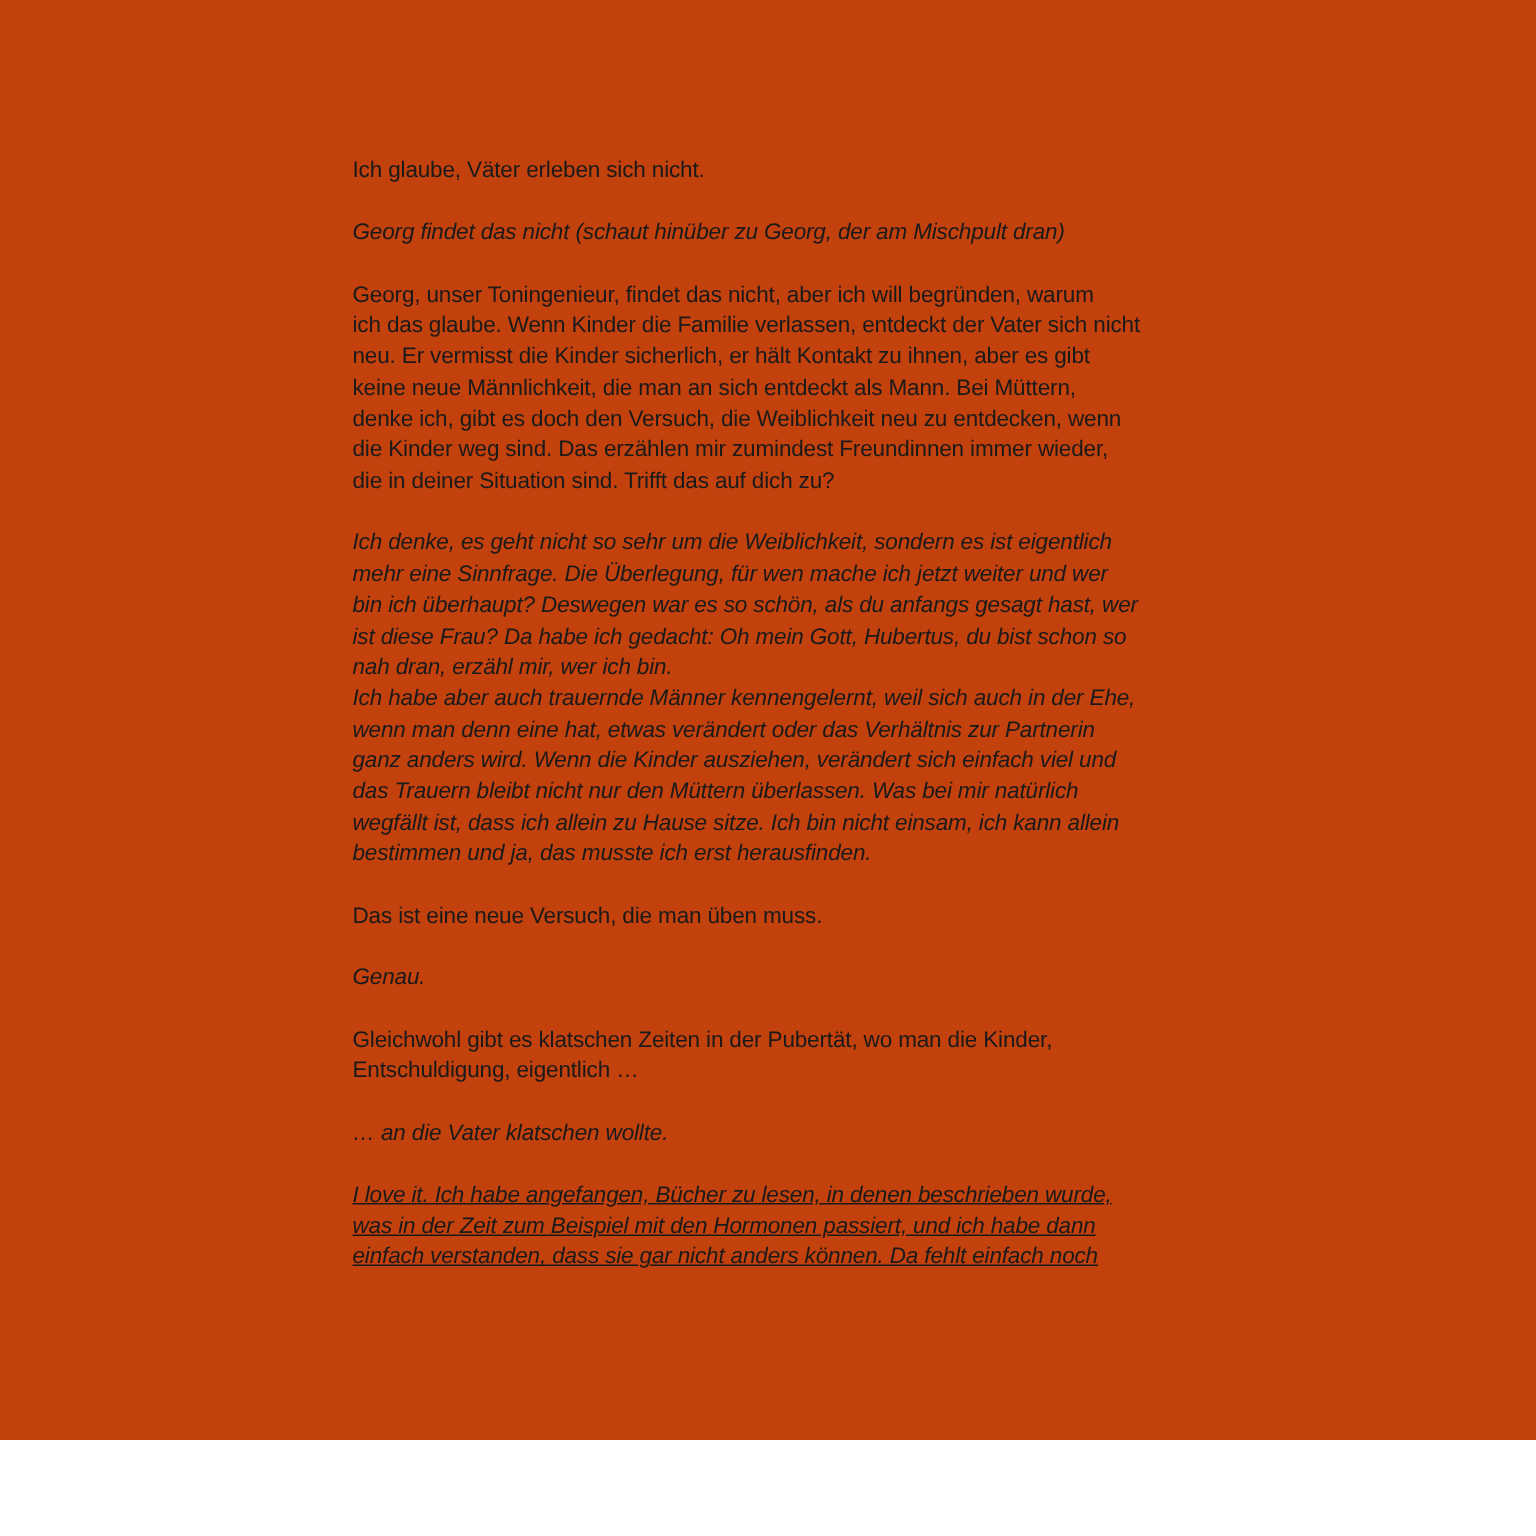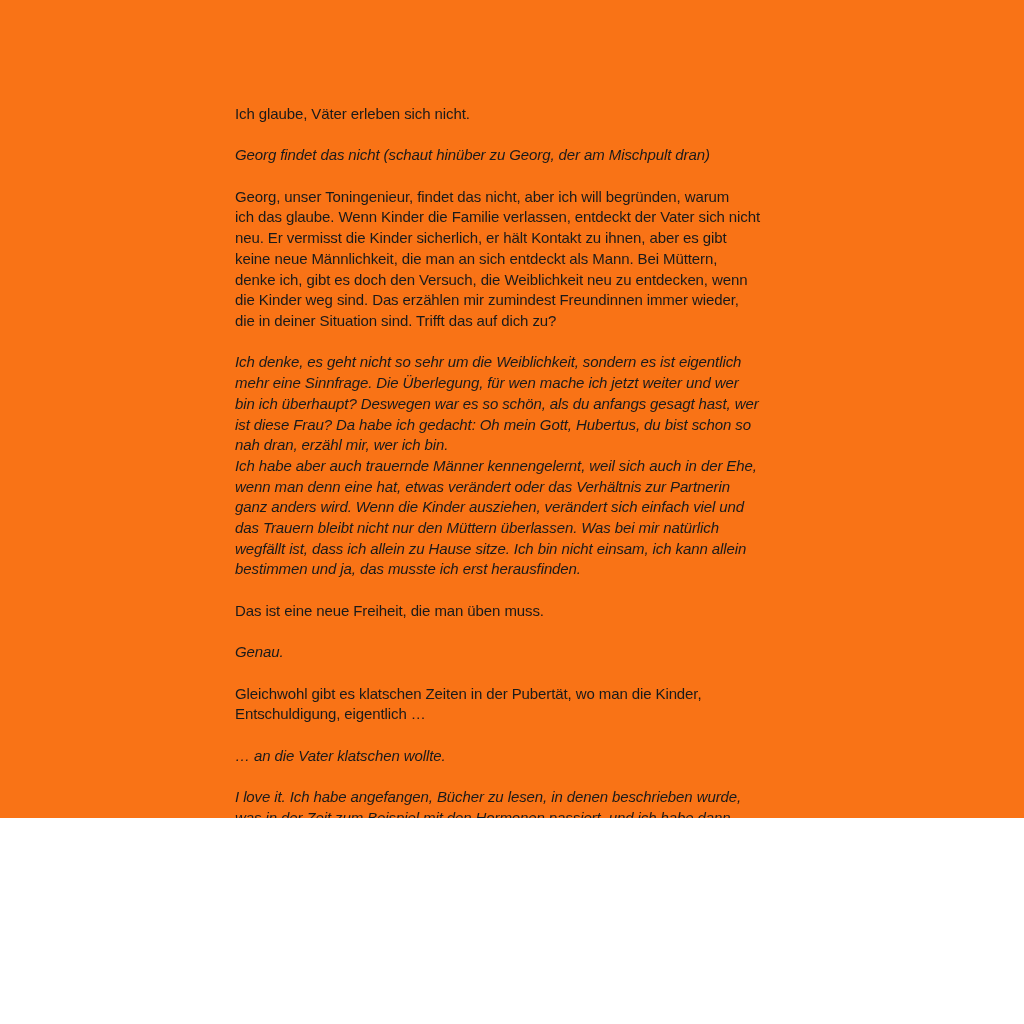--- a/index.html
+++ b/index.html
@@ -3,22 +3,22 @@
 <meta charset="utf-8">
 <style>
   html, body {
     margin: 0;
     padding: 0;
     background: #ffffff;
   }
   .canvas {
     position: relative;
     width: 1024px;
-    height: 818px;
-    background: #f97316;
+    height: 960px;
+    background: #c2410c;
     overflow: hidden;
   }
   .text-block {
     position: absolute;
     left: 235px;
     top: 104px;
     width: 640px;
   }
   p.para {
     margin: 0 0 20.7px 0;
@@ -27,20 +27,21 @@
     line-height: 20.7px;
     color: #1a1a1a;
     white-space: pre-line;
     letter-spacing: -0.1px;
   }
   p.para.italic {
     font-style: italic;
   }
   p.para:last-child {
     margin-bottom: 0;
+    text-decoration: underline;
   }
 </style>
 </head>
 <body>
 
 <div class="canvas">
   <div class="text-block">
       <p class="para">Ich glaube, Väter erleben sich nicht.</p>
       <p class="para italic">Georg findet das nicht (schaut hinüber zu Georg, der am Mischpult dran)</p>
       <p class="para">Georg, unser Toningenieur, findet das nicht, aber ich will begründen, warum
@@ -54,21 +55,21 @@
 mehr eine Sinnfrage. Die Überlegung, für wen mache ich jetzt weiter und wer
 bin ich überhaupt? Deswegen war es so schön, als du anfangs gesagt hast, wer
 ist diese Frau? Da habe ich gedacht: Oh mein Gott, Hubertus, du bist schon so
 nah dran, erzähl mir, wer ich bin.
 Ich habe aber auch trauernde Männer kennengelernt, weil sich auch in der Ehe,
 wenn man denn eine hat, etwas verändert oder das Verhältnis zur Partnerin
 ganz anders wird. Wenn die Kinder ausziehen, verändert sich einfach viel und
 das Trauern bleibt nicht nur den Müttern überlassen. Was bei mir natürlich
 wegfällt ist, dass ich allein zu Hause sitze. Ich bin nicht einsam, ich kann allein
 bestimmen und ja, das musste ich erst herausfinden.</p>
-      <p class="para">Das ist eine neue Freiheit, die man üben muss.</p>
+      <p class="para">Das ist eine neue Versuch, die man üben muss.</p>
       <p class="para italic">Genau.</p>
       <p class="para">Gleichwohl gibt es klatschen Zeiten in der Pubertät, wo man die Kinder,
 Entschuldigung, eigentlich …</p>
       <p class="para italic">… an die Vater klatschen wollte.</p>
       <p class="para italic">I love it. Ich habe angefangen, Bücher zu lesen, in denen beschrieben wurde,
 was in der Zeit zum Beispiel mit den Hormonen passiert, und ich habe dann
 einfach verstanden, dass sie gar nicht anders können. Da fehlt einfach noch</p>
     </div>
 </div>
 

